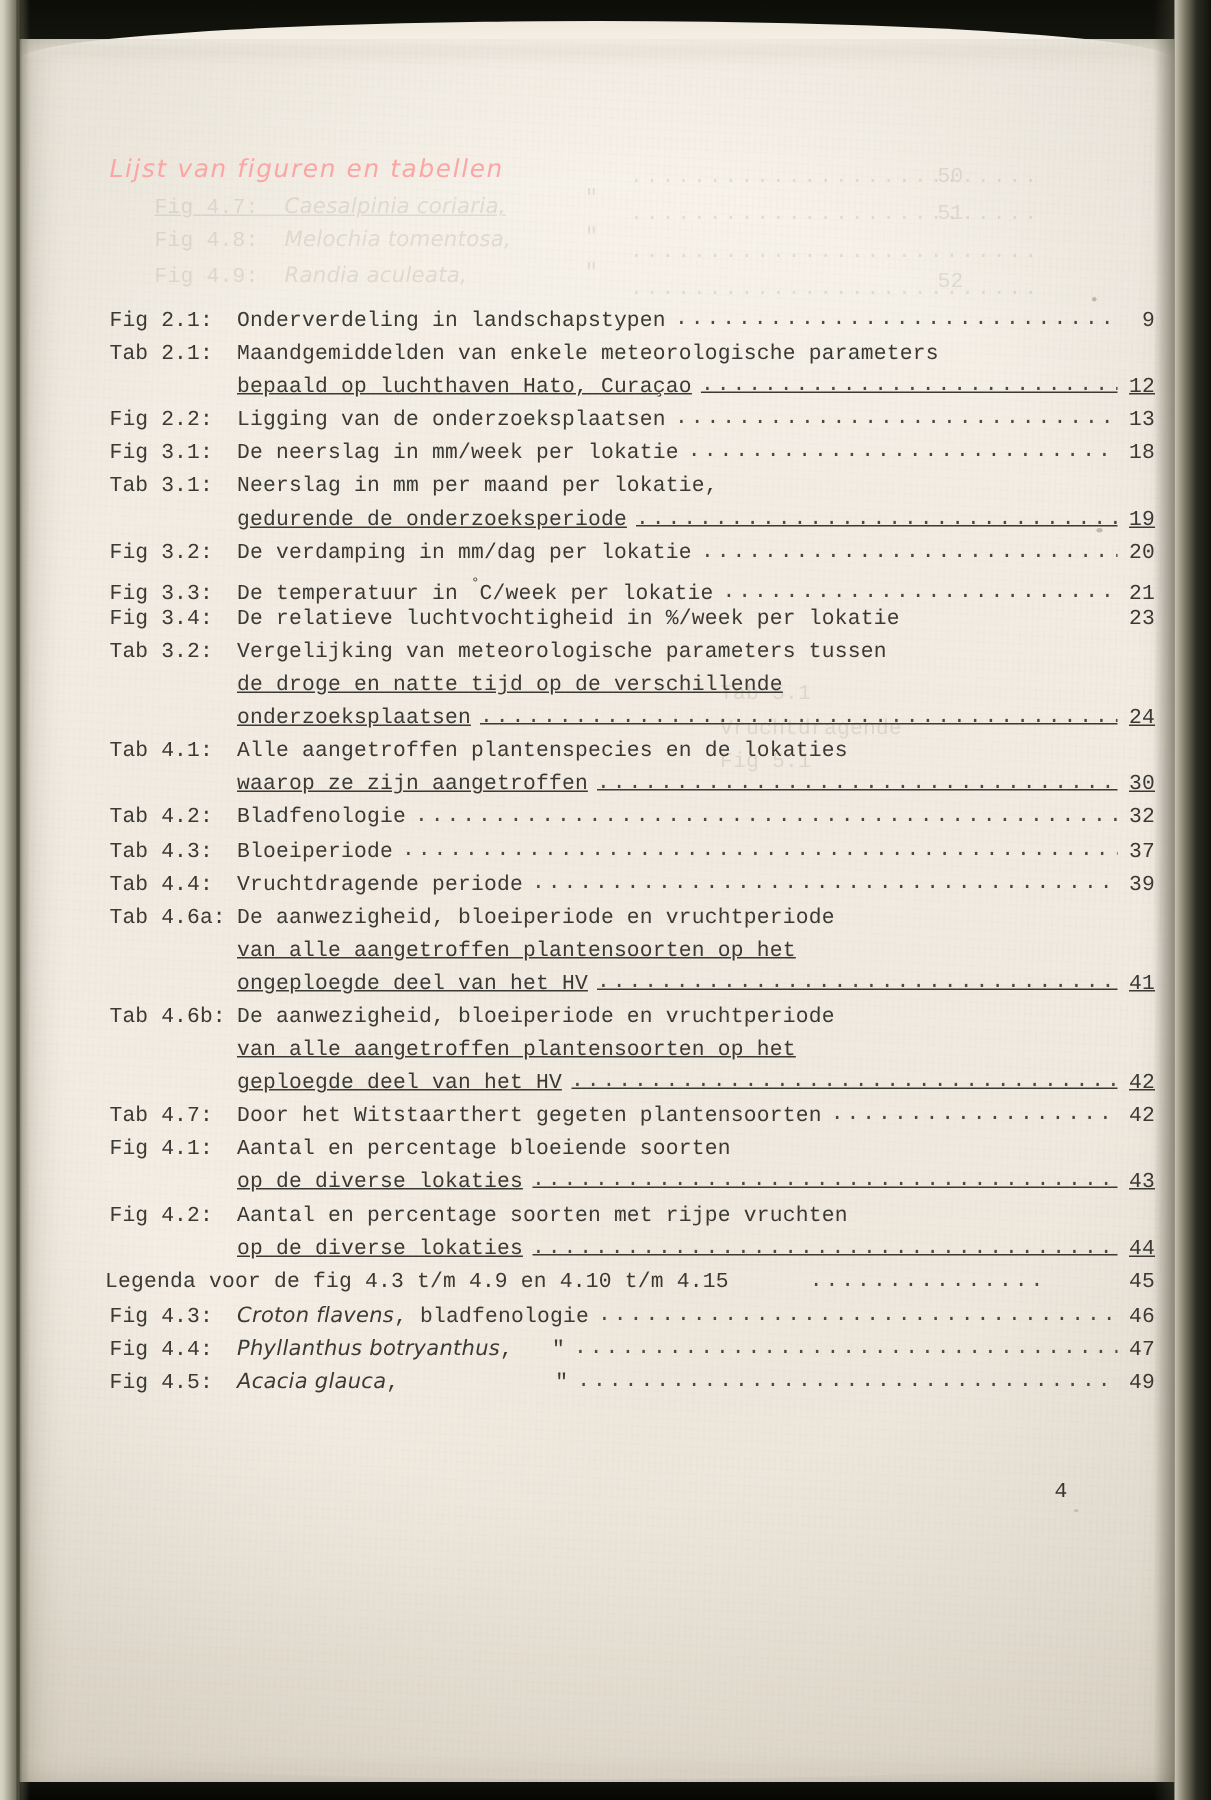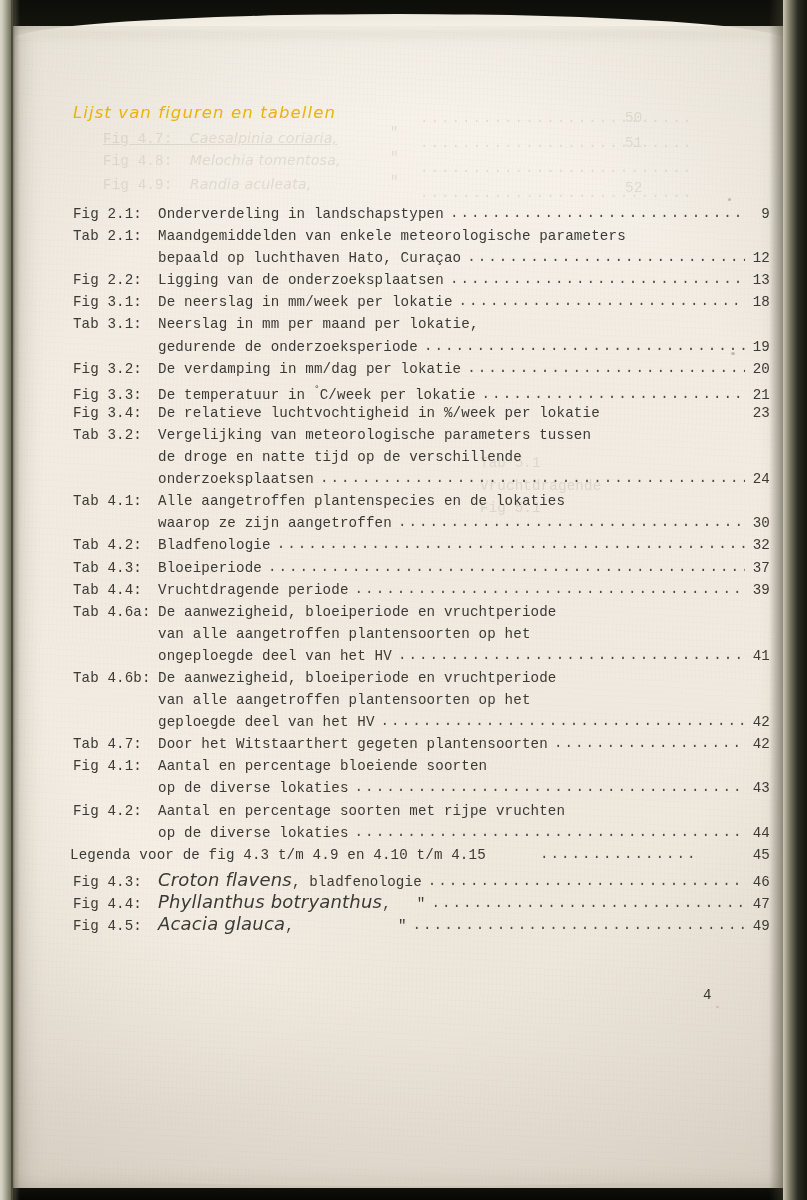--- a/index.html
+++ b/index.html
@@ -55,44 +55,44 @@
   .vignette{position:absolute;left:13px;top:26px;width:770px;height:1162px;pointer-events:none;
     background:radial-gradient(ellipse 640px 760px at 50% 46%,rgba(0,0,0,0) 58%,rgba(96,88,64,.13) 100%);}
 
   
   .content{position:absolute;left:0;top:0;width:770px;height:1162px;}
 
   .heading{
     position:absolute;left:73px;top:103px;
     font-family:"DejaVu Sans","Liberation Sans",sans-serif;
     font-style:italic;font-size:16.5px;letter-spacing:1.1px;
-    color:#eab308;white-space:nowrap;
+    color:#fca5a5;white-space:nowrap;
   }
 
   .toc{position:absolute;left:0;top:206px;width:770px;}
   .entry{position:relative;}
   .row{display:flex;align-items:baseline;height:22.1px;white-space:nowrap;}
   .label{
     width:85px;flex:0 0 85px;margin-left:73px;
     font-size:14.2px;letter-spacing:.1px;color:#3a3934;
   }
   .desc{
     font-size:14.2px;letter-spacing:.15px;color:#3a3934;
     display:flex;align-items:baseline;flex:1 1 auto;min-width:0;
   }
   .txt{white-space:pre;}
   .sci{font-family:"DejaVu Sans","Liberation Sans",sans-serif;font-style:italic;
-       font-size:18px;letter-spacing:.2px;}
+       font-size:14px;letter-spacing:.2px;}
   .leader{
     flex:1 1 auto;min-width:0;overflow:hidden;margin:0 5px 0 6px;
     font-size:14.2px;letter-spacing:2.0px;color:#4a4943;
     transform:translateY(-1px);
   }
   .pg{flex:0 0 auto;text-align:right;font-size:14.2px;color:#3a3934;min-width:20px;}
-  .cont{margin-left:158px;}
+  .cont{margin-left:158px;text-decoration:underline;}
   .fullrow .desc{margin-left:70px;}
   .deg{font-size:9.5px;vertical-align:8px;letter-spacing:0;}
 
   
   .ghost{position:absolute;color:#7f7a6a;opacity:.175;pointer-events:none;
     font-size:14.2px;letter-spacing:.15px;white-space:nowrap;
     filter:blur(.45px);text-align:right;}
   .ghost .gi{font-family:"DejaVu Sans","Liberation Sans",sans-serif;font-style:italic;}
   .ghost-dots{position:absolute;color:#84806f;opacity:.18;pointer-events:none;
     font-size:14.2px;letter-spacing:2.0px;filter:blur(.5px);}

